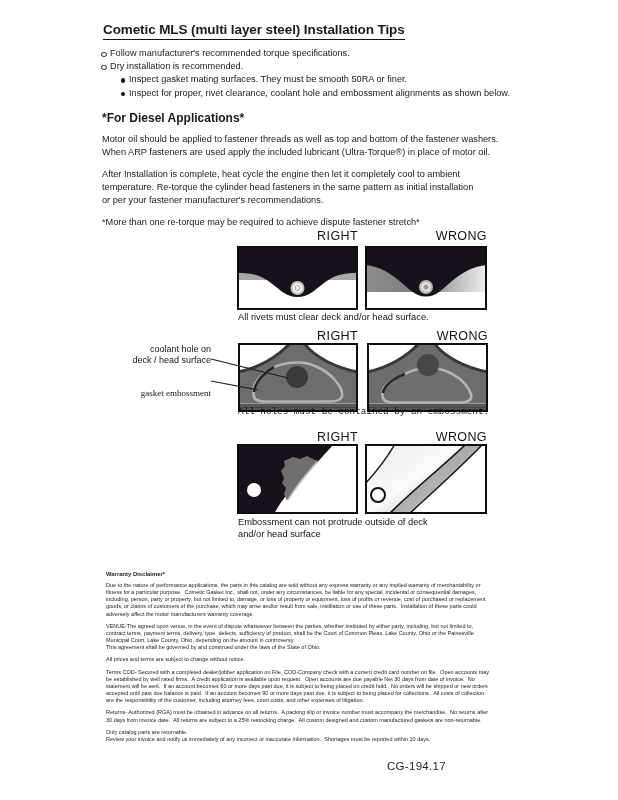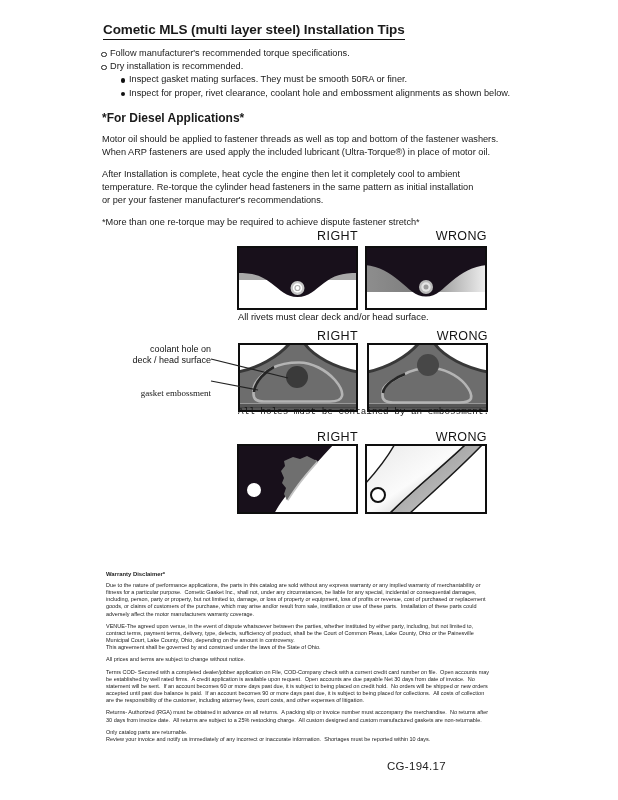--- a/index.html
+++ b/index.html
@@ -180,20 +180,22 @@
             <stop offset="1" stop-color="#cfcfcf"></stop>
         </linearGradient>
       </defs>
       <rect width="122" height="70" fill="#ffffff"></rect>
       <path d="M101,0 H118 C95,24 68,48 44,70 L24,70 C48,46 78,22 101,0 Z" fill="url(#r3w-g2)" stroke="#1a1a1a" stroke-width="1.5"></path>
       <path d="M30,0 H101 C78,22 48,46 24,70 L0,70 L0,40 C12,27 22,14 30,0 Z" fill="url(#r3w-g1)" stroke="#1a1a1a" stroke-width="1.5"></path>
       <circle cx="13" cy="51" r="7" fill="#ffffff" stroke="#111111" stroke-width="2"></circle>
       <rect x="1" y="1" width="120" height="68" fill="none" stroke="#0e0e0e" stroke-width="2"></rect>
     </svg>
   </div>
+  <div class="dg-caption" style="left:238px;top:517px;width:300px;">Embossment can not protrude outside of deck
+and/or head surface</div>
 
   <div class="legal">
     <div class="legal-heading">Warranty Disclaimer*</div>
     <div class="legal-para">Due to the nature of performance applications, the parts in this catalog are sold without any express warranty or any implied warranty of merchantability or
 fitness for a particular purpose.  Cometic Gasket Inc., shall not, under any circumstances, be liable for any special, incidental or consequential damages,
 including, person, party or property, but not limited to, damage, or loss of property or equipment, loss of profits or revenue, cost of purchased or replacement
 goods, or claims of customers of the purchase, which may arise and/or result from sale, instillation or use of these parts.  Installation of these parts could
 adversely affect the motor manufacturers warranty coverage.</div>
     <div class="legal-para">VENUE-The agreed upon venue, in the event of dispute whatsoever between the parties, whether instituted by either party, including, but not limited to,
 contract terms, payment terms, delivery, type, defects, sufficiency of product, shall be the Court of Common Pleas, Lake County, Ohio or the Painesville

